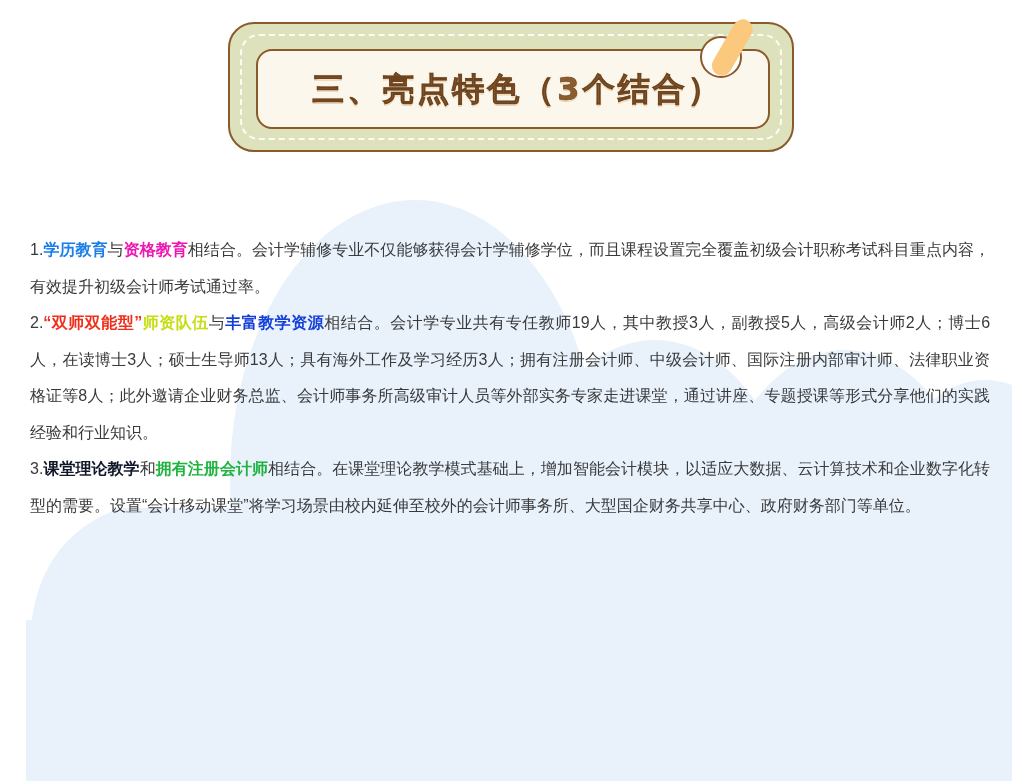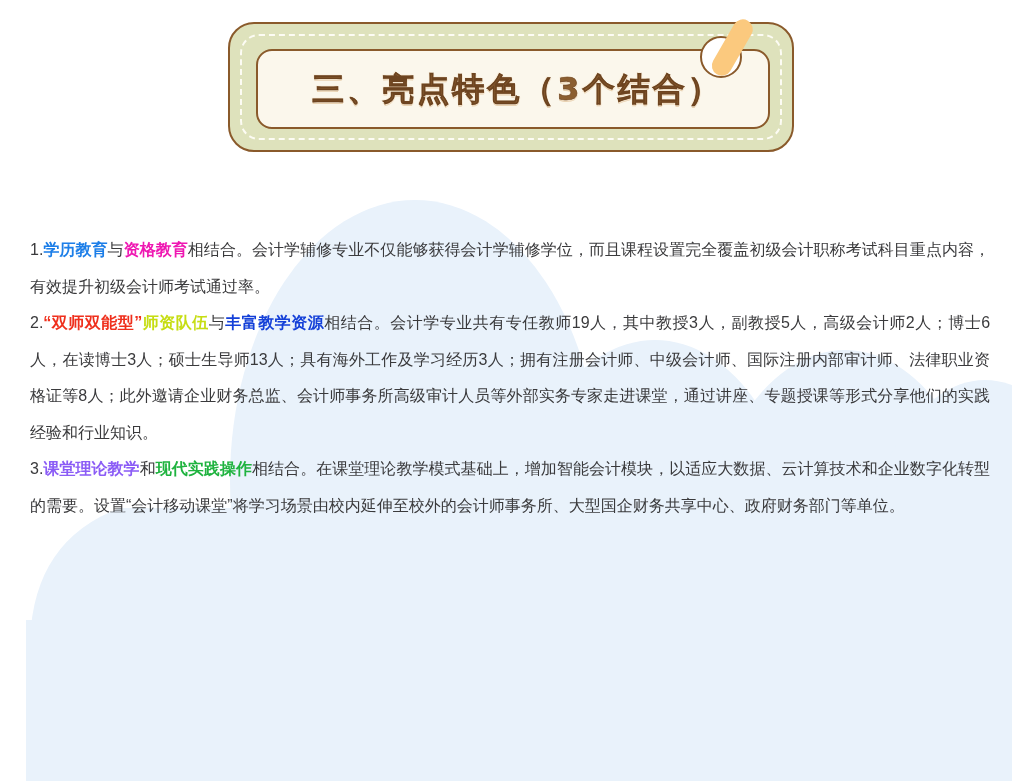--- a/index.html
+++ b/index.html
@@ -154,14 +154,14 @@
       <span class="banner-title">三、亮点特色（3个结合）</span>
     </div>
   </div>
   <div class="pencil-knob"></div>
   <div class="pencil-stick"></div>
 </div>
 
 <div id="content">
   <p class="para"><span style="color: rgb(58, 58, 60);">1.</span><span class="hl" style="color: rgb(28, 126, 232);">学历教育</span><span style="color: rgb(58, 58, 60);">与</span><span class="hl" style="color: rgb(239, 23, 178);">资格教育</span><span style="color: rgb(58, 58, 60);">相结合。会计学辅修专业不仅能够获得会计学辅修学位，而且课程设置完全覆盖初级会计职称考试科目重点内容，有效提升初级会计师考试通过率。</span></p>
   <p class="para"><span style="color: rgb(58, 58, 60);">2.</span><span class="hl" style="color: rgb(239, 47, 28);">“双师双能型”</span><span class="hl" style="color: rgb(198, 221, 18);">师资队伍</span><span style="color: rgb(58, 58, 60);">与</span><span class="hl" style="color: rgb(20, 64, 216);">丰富教学资源</span><span style="color: rgb(58, 58, 60);">相结合。会计学专业共有专任教师19人，其中教授3人，副教授5人，高级会计师2人；博士6人，在读博士3人；硕士生导师13人；具有海外工作及学习经历3人；拥有注册会计师、中级会计师、国际注册内部审计师、法律职业资格证等8人；此外邀请企业财务总监、会计师事务所高级审计人员等外部实务专家走进课堂，通过讲座、专题授课等形式分享他们的实践经验和行业知识。</span></p>
-  <p class="para"><span style="color: rgb(58, 58, 60);">3.</span><span class="hl" style="color: #8b5cf6;">课堂理论教学</span><span style="color: rgb(58, 58, 60);">和</span><span class="hl" style="color: rgb(31, 179, 63);">现代实践操作</span><span style="color: rgb(58, 58, 60);">相结合。在课堂理论教学模式基础上，增加智能会计模块，以适应大数据、云计算技术和企业数字化转型的需要。设置“会计移动课堂”将学习场景由校内延伸至校外的会计师事务所、大型国企财务共享中心、政府财务部门等单位。</span></p>
+  <p class="para"><span style="color: rgb(58, 58, 60);">3.</span><span class="hl" style="color: #0f172a;">课堂理论教学</span><span style="color: rgb(58, 58, 60);">和</span><span class="hl" style="color: rgb(31, 179, 63);">拥有注册会计师</span><span style="color: rgb(58, 58, 60);">相结合。在课堂理论教学模式基础上，增加智能会计模块，以适应大数据、云计算技术和企业数字化转型的需要。设置“会计移动课堂”将学习场景由校内延伸至校外的会计师事务所、大型国企财务共享中心、政府财务部门等单位。</span></p>
 </div>
 
 </body></html>

